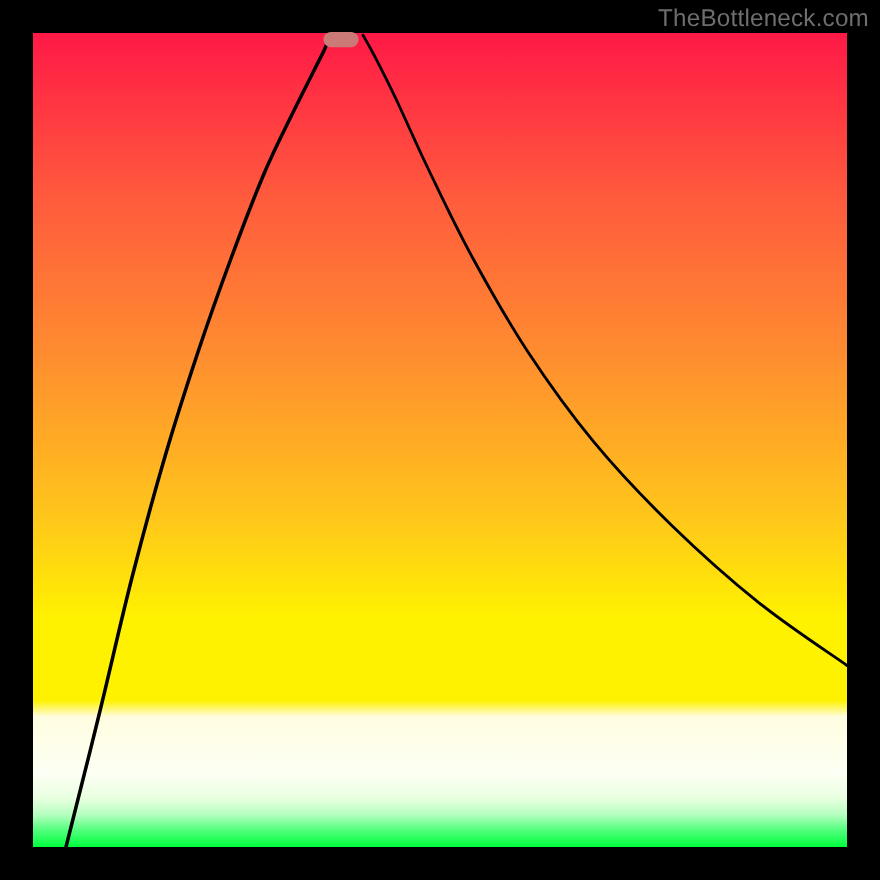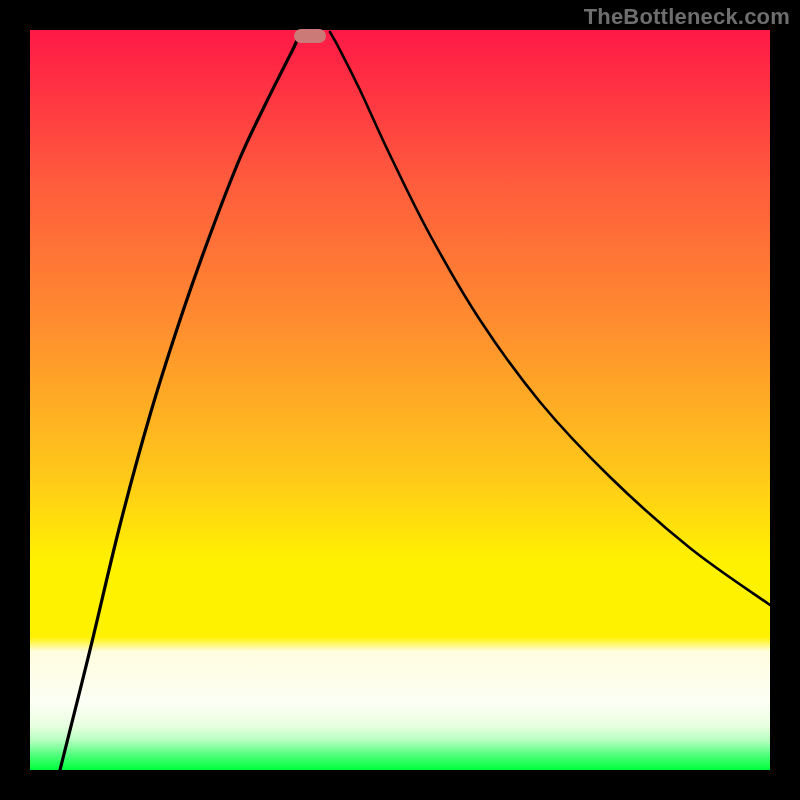--- a/index.html
+++ b/index.html
@@ -16,21 +16,21 @@
     width: 800px;
     height: 800px;
     background: #000;
   }
   .watermark {
     position: absolute;
     top: 4px;
     right: 10px;
     color: #6e6e6e;
     font-size: 22px;
-    font-weight: 700;
+    font-weight: 400;
     letter-spacing: 0.2px;
     z-index: 4;
   }
   .plot {
     position: absolute;
     box-sizing: border-box;
   }
   .gradient {
     position: absolute;
     left: 0; top: 0; right: 0; bottom: 0;

